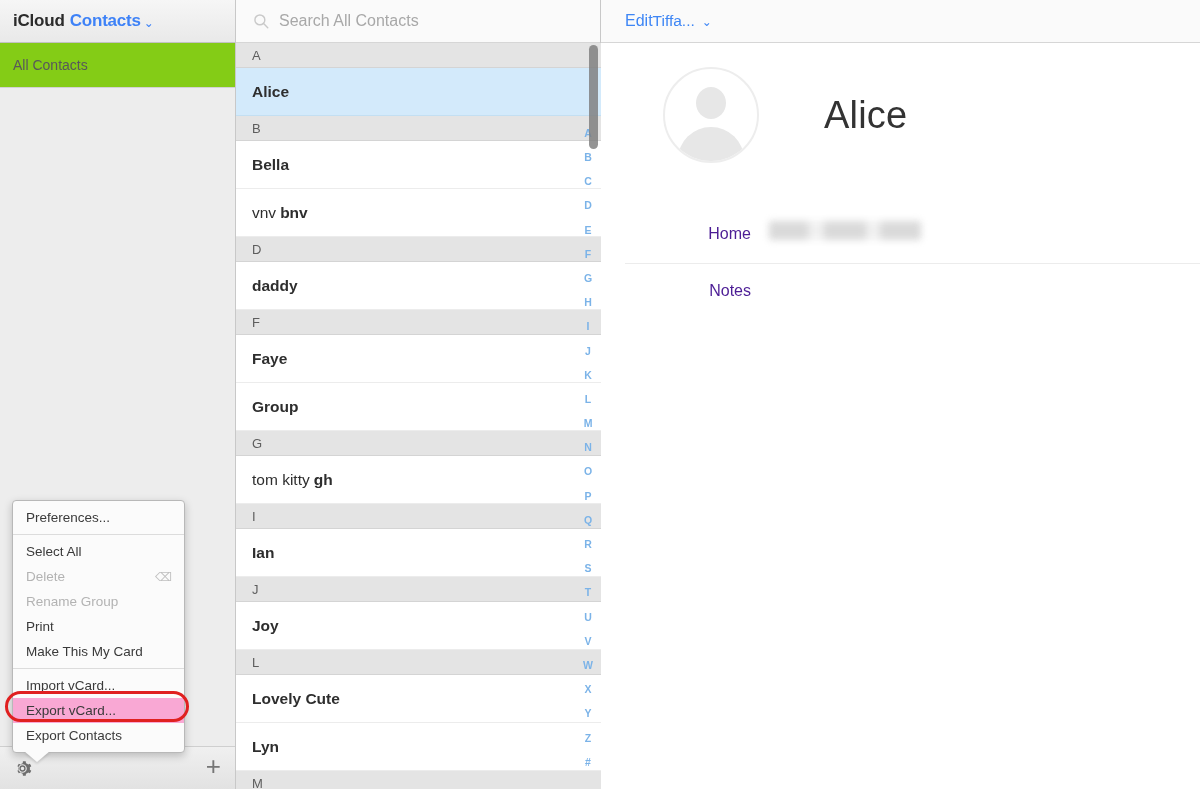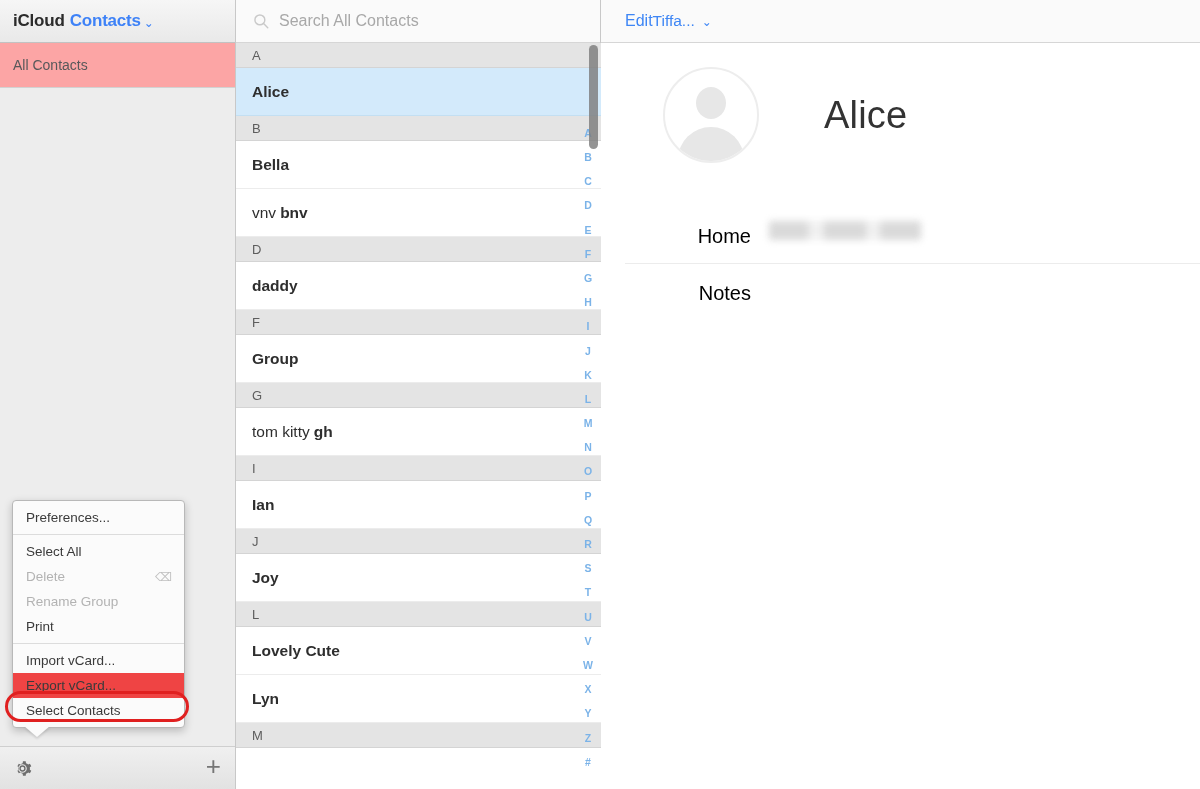--- a/index.html
+++ b/index.html
@@ -66,21 +66,21 @@
   .group-list {
     background: #ededed;
   }
   .group-item {
     height: 45px;
     display: flex;
     align-items: center;
     padding-left: 13px;
     font-size: 14px;
     color: #58585a;
-    background: #fca5a5;
+    background: #84cc16;
     border-bottom: 1px solid #d2d2d2;
     box-sizing: border-box;
   }
   .sidebar-body {
     position: absolute;
     top: 90px;
     left: 0;
     right: 0;
     bottom: 43px;
     background: #ededed;
@@ -135,21 +135,21 @@
     padding: 0 12px 0 13px;
     font-size: 13.5px;
     color: #3a3a3a;
     white-space: nowrap;
     box-sizing: border-box;
   }
   .ctx-item.disabled {
     color: #b3b3b3;
   }
   .ctx-item.highlighted {
-    background: #ef4444;
+    background: #f9a8d4;
   }
   .ctx-sep {
     height: 1px;
     background: #dcdcdc;
     margin: 4px 0;
   }
   .ctx-shortcut {
     color: #c0c0c0;
     font-size: 12px;
   }
@@ -390,22 +390,22 @@
     align-items: flex-start;
     min-height: 57px;
     border-bottom: 1px solid #ececec;
     box-sizing: border-box;
   }
   .field-row.nb { border-bottom: none; }
   .field-label {
     width: 144px;
     text-align: right;
     padding-right: 18px;
-    font-size: 20px;
-    color: #000000;
+    font-size: 16px;
+    color: #4c1d95;
     padding-top: 18px;
     box-sizing: border-box;
     flex: 0 0 144px;
   }
   .field-value {
     padding-top: 14px;
     font-size: 15px;
     color: #333;
     flex: 1 1 auto;
   }
@@ -459,31 +459,34 @@
       <div class="ctx-item disabled">
         <span>Delete</span>
         <span class="ctx-shortcut">⌫</span>
       </div>
       <div class="ctx-item disabled">
         <span>Rename Group</span>
       </div>
       <div class="ctx-item">
         <span>Print</span>
       </div>
+      <div class="ctx-item">
+        <span>Make This My Card</span>
+      </div>
 
       <div class="ctx-sep"></div>
 
       <div class="ctx-item">
         <span>Import vCard...</span>
       </div>
       <div class="ctx-item highlighted">
         <span>Export vCard...</span>
       </div>
       <div class="ctx-item">
-        <span>Select Contacts</span>
+        <span>Export Contacts</span>
       </div>
 
       <div class="ctx-arrow"></div>
     </div>
 
     <div class="red-ring"></div>
 
     <div class="sidebar-footer">
       <div class="gear-btn">
         <svg width="21" height="21" viewBox="0 0 24 24" aria-hidden="true">
@@ -532,20 +535,23 @@
 
       <div class="sec-head">
         <span>D</span>
       </div>
       <div class="contact-row">
         <span class="nm-bold">daddy</span>
       </div>
 
       <div class="sec-head">
         <span>F</span>
+      </div>
+      <div class="contact-row">
+        <span class="nm-bold">Faye</span>
       </div>
       <div class="contact-row">
         <span class="nm-bold">Group</span>
       </div>
 
       <div class="sec-head">
         <span>G</span>
       </div>
       <div class="contact-row">
         <span class="nm-light">tom kitty</span>

